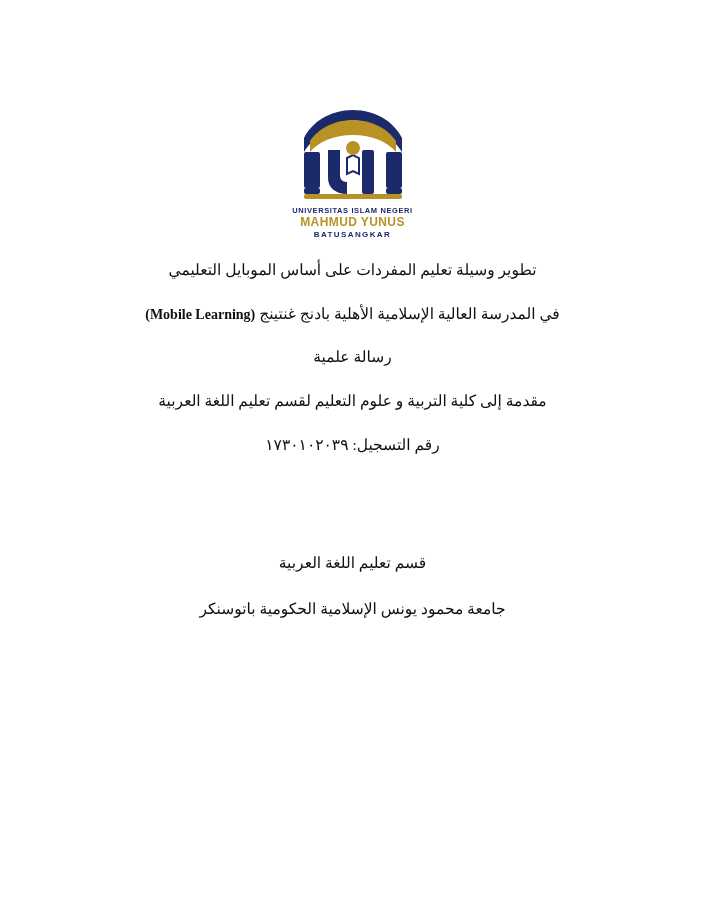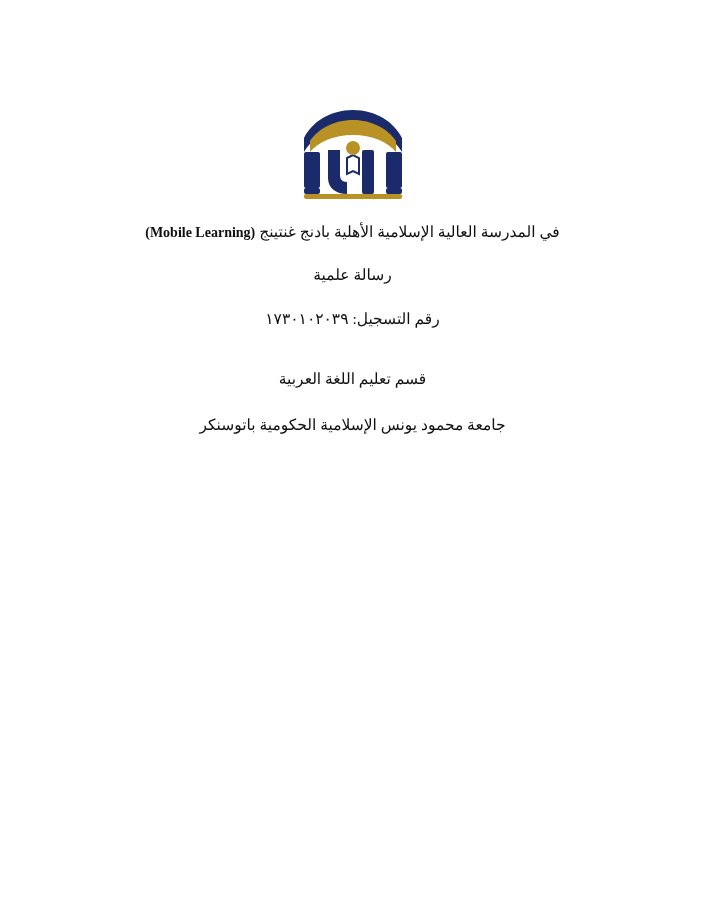--- a/index.html
+++ b/index.html
@@ -88,21 +88,21 @@
     font-size: 16px;
     text-decoration: underline;
     text-underline-offset: 4px;
     margin: 24px 0 20px 0;
   }
   .regno {
     font-size: 15.5px;
     margin-bottom: 0;
   }
   .footer-block {
-    margin-top: 36px;
+    margin-top: 94px;
     width: 560px;
     text-align: center;
     direction: rtl;
   }
   .footer-block .line { margin-bottom: 22px; }
   .year { font-size: 15.5px; letter-spacing: 2px; }
 </style>
 </head>
 <body>
 
@@ -124,31 +124,38 @@
         <path d="M38 42 L38 70 C38 80 46 86 57 86 L57 74 C52 74 50 71 50 67 L50 42 Z" fill="#1b2a6b"></path>
 
         <path d="M57 50 L63 47 L69 50 L69 66 L63 63 L57 66 Z" fill="#ffffff" stroke="#1b2a6b" stroke-width="2"></path>
 
         <rect x="72" y="42" width="12" height="44" rx="2" fill="#1b2a6b"></rect>
         <circle cx="63" cy="40" r="7" fill="#b99226"></circle>
 
         <rect x="14" y="86" width="98" height="5" rx="2" fill="#b99226"></rect>
       </svg>
     </div>
+    <div class="logo-text">
+      <div class="logo-univ">UNIVERSITAS ISLAM NEGERI</div>
+      <div class="logo-name">MAHMUD YUNUS</div>
+      <div class="logo-city">BATUSANGKAR</div>
+    </div>
   </div>
 
   <div class="doc-body">
+    <p class="line">تطوير وسيلة تعليم المفردات على أساس الموبايل التعليمي</p>
 
     <p class="line tight">
       <span>في المدرسة العالية الإسلامية الأهلية بادنج غنتينج</span>
       <span class="latin">(Mobile Learning)</span>
     </p>
 
     <p class="line">رسالة علمية</p>
 
+    <p class="line">مقدمة إلى كلية التربية و علوم التعليم لقسم تعليم اللغة العربية</p>
 
 
 
 
     <p class="line regno">رقم التسجيل: ١٧٣٠١٠٢٠٣٩</p>
   </div>
 
   <div class="footer-block">
     <p class="line">قسم تعليم اللغة العربية</p>
     <p class="line">جامعة محمود يونس الإسلامية الحكومية باتوسنكر</p>

